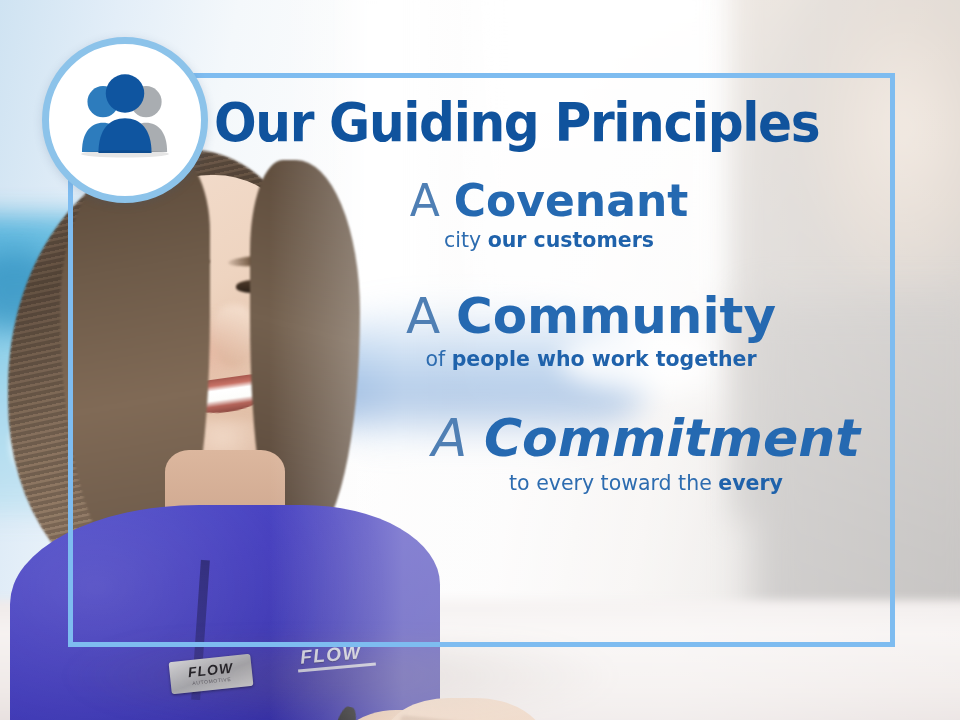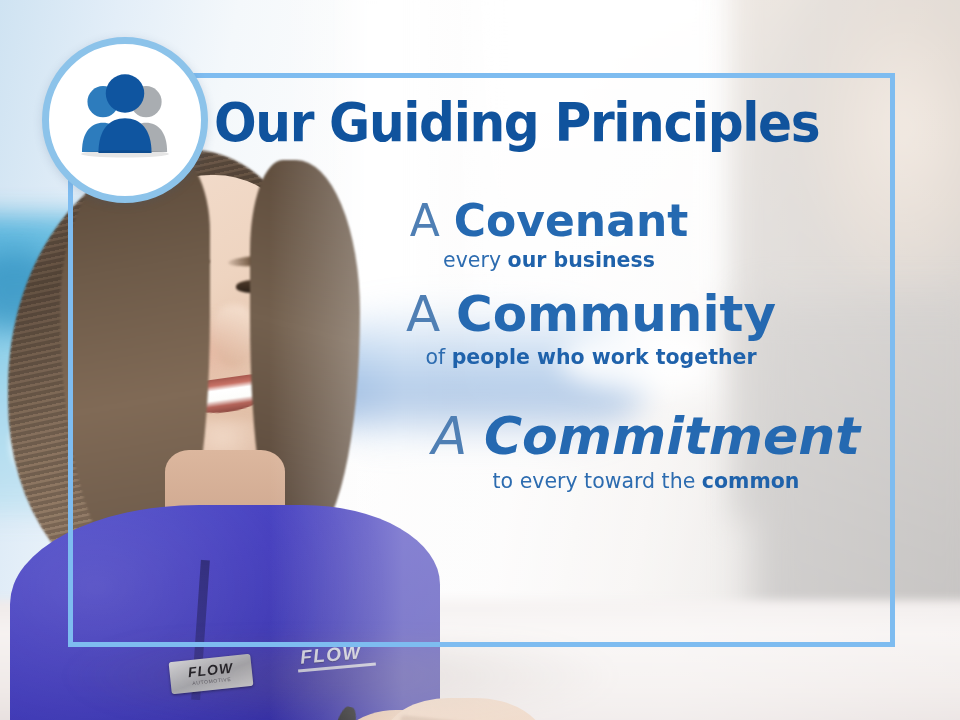--- a/index.html
+++ b/index.html
@@ -309,21 +309,21 @@
     letter-spacing:-1.5px;
     line-height:1;
     color:#10539d;
     transform:scaleX(.93);
     transform-origin:left center;
     white-space:nowrap;
   }
 
   .principles{
     position:absolute;
-    left:240px; top:196px;
+    left:240px; top:176px;
     width:636px;
   }
   .principle{ margin-bottom:6px; }
   .p-title{
     font-family:"DejaVu Sans", sans-serif;
     font-size:44px;
     line-height:1.12;
     color:#2c6db5;
     white-space:nowrap;
   }
@@ -336,21 +336,21 @@
     color:#2d6cb0;
     margin-top:2px;
   }
   .p-sub b{ font-weight:bold; color:#1f62ab; }
 
   .a1{ text-align:center; padding-right:18px; }
   .a2{ text-align:center; padding-left:66px; }
   .a3{ text-align:center; padding-left:176px; }
 
   .p1 .p-title{ font-size:44px; }
-  .p2{ margin-top:12px; }
+  .p2{ margin-top:34px; }
   .p2 .p-title{ font-size:50px; }
   .p3{ margin-top:36px; }
   .p3 .p-title{ font-size:52px;font-style:italic; }
 </style>
 </head>
 <body>
 
 <div id="stage">
 
   <div class="photo">
@@ -434,21 +434,21 @@
   <div class="headline">Our Guiding Principles</div>
 
   <div class="principles">
 
     <div class="principle p1 a1">
       <div class="p-title">
         <span class="art">A </span><span class="key">Covenant</span>
       </div>
       <div class="p-sub">
         <div>
-          <span>every </span><b>our business</b>
+          <span>city </span><b>our customers</b>
         </div>
       </div>
     </div>
 
     <div class="principle p2 a2">
       <div class="p-title">
         <span class="art">A </span><span class="key">Community</span>
       </div>
       <div class="p-sub">
         <div>
@@ -456,20 +456,20 @@
         </div>
       </div>
     </div>
 
     <div class="principle p3 a3">
       <div class="p-title">
         <span class="art">A </span><span class="key">Commitment</span>
       </div>
       <div class="p-sub">
         <div>
-          <span>to every toward the </span><b>common</b>
+          <span>to every toward the </span><b>every</b>
         </div>
       </div>
     </div>
 
   </div>
 
 </div>
 
 </body></html>

